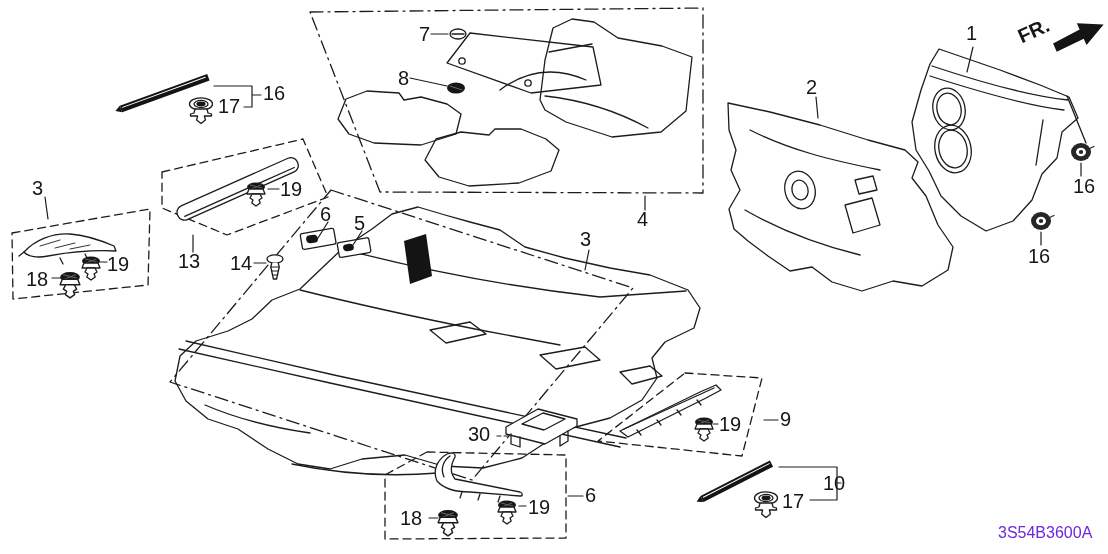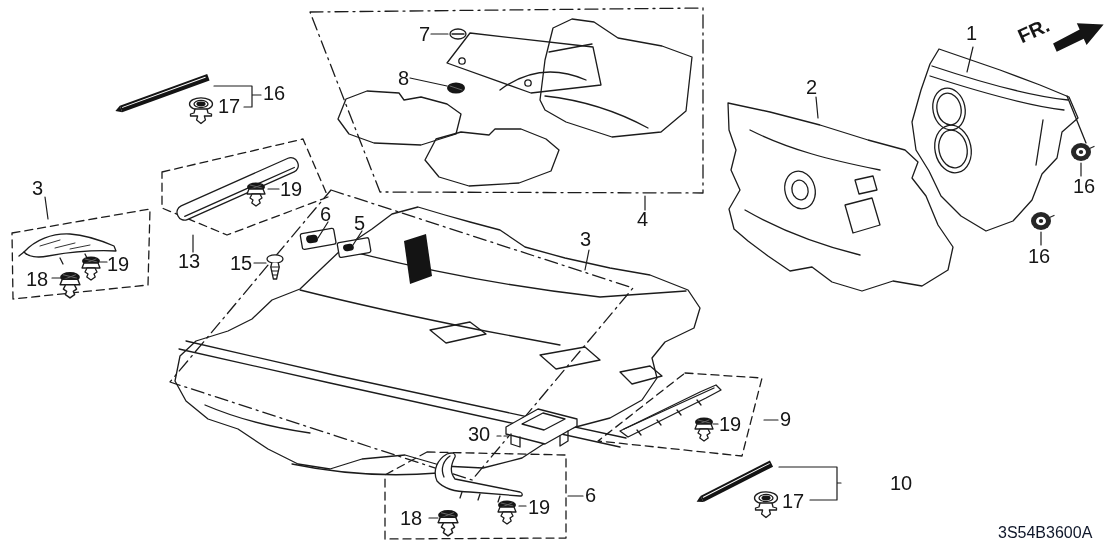--- a/index.html
+++ b/index.html
@@ -1,20 +1,20 @@
 <!DOCTYPE html>
 <html><head>
 <meta charset="utf-8">
 <style>
   html,body{margin:0;padding:0;background:#ffffff;}
   .stage{position:relative;width:1108px;height:554px;background:#ffffff;overflow:hidden;
          font-family:"Liberation Sans", sans-serif;color:#161616;}
   .stage svg{position:absolute;left:0;top:0;}
   .callout{position:absolute;font-size:20px;line-height:22px;color:#161616;letter-spacing:0;}
-  .code{position:absolute;left:998px;top:524px;font-size:16px;color:#0f172a;}
+  .code{position:absolute;left:998px;top:524px;font-size:16px;color:#6d28d9;}
   .fr{position:absolute;left:1019px;top:26px;font-size:20px;font-weight:700;
       transform:rotate(-24deg);transform-origin:left center;}
 </style>
 </head>
 <body>
 
 <div class="stage">
 
 <svg width="1108" height="554" viewBox="0 0 1108 554" fill="none" stroke="#1c1c1c" stroke-width="1.3" stroke-linecap="round" stroke-linejoin="round">
   <defs>
@@ -215,26 +215,26 @@
 <div>
   <span class="callout" style="left:966px;top:22px">1</span>
   <span class="callout" style="left:806px;top:76px">2</span>
   <span class="callout" style="left:580px;top:228px">3</span>
   <span class="callout" style="left:637px;top:208px">4</span>
   <span class="callout" style="left:354px;top:212px">5</span>
   <span class="callout" style="left:320px;top:203px">6</span>
   <span class="callout" style="left:419px;top:23px">7</span>
   <span class="callout" style="left:398px;top:67px">8</span>
   <span class="callout" style="left:780px;top:408px">9</span>
-  <span class="callout" style="left:890px;top:472px">10</span>
+  <span class="callout" style="left:823px;top:472px">10</span>
   <span class="callout" style="left:585px;top:484px">6</span>
   <span class="callout" style="left:178px;top:250px">13</span>
   <span class="callout" style="left:263px;top:82px">16</span>
   <span class="callout" style="left:32px;top:177px">3</span>
-  <span class="callout" style="left:230px;top:252px">15</span>
+  <span class="callout" style="left:230px;top:252px">14</span>
   <span class="callout" style="left:1073px;top:175px">16</span>
   <span class="callout" style="left:1028px;top:245px">16</span>
   <span class="callout" style="left:218px;top:95px">17</span>
   <span class="callout" style="left:782px;top:490px">17</span>
   <span class="callout" style="left:26px;top:268px">18</span>
   <span class="callout" style="left:400px;top:507px">18</span>
   <span class="callout" style="left:107px;top:253px">19</span>
   <span class="callout" style="left:280px;top:178px">19</span>
   <span class="callout" style="left:719px;top:413px">19</span>
   <span class="callout" style="left:528px;top:496px">19</span>

